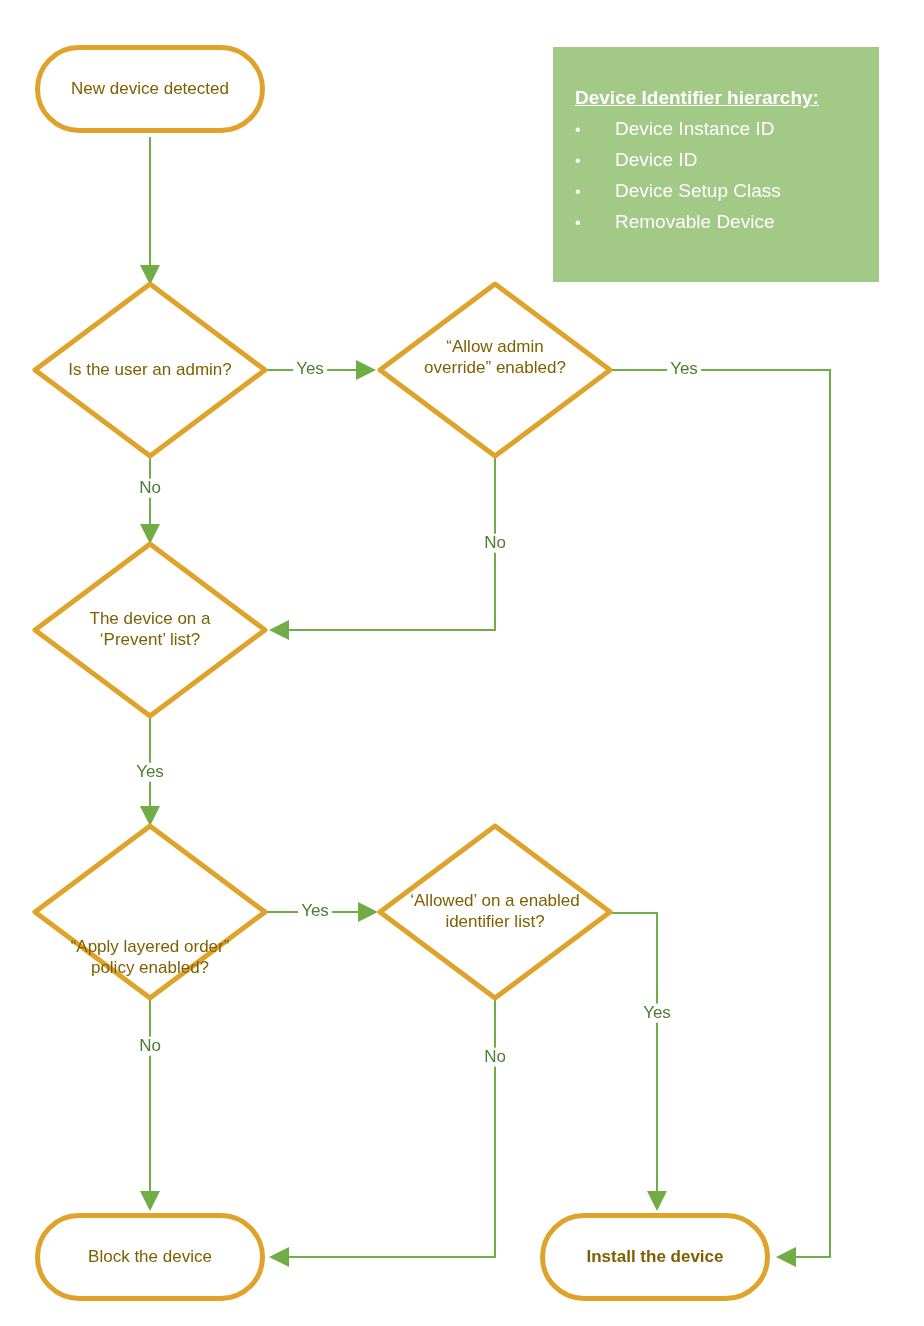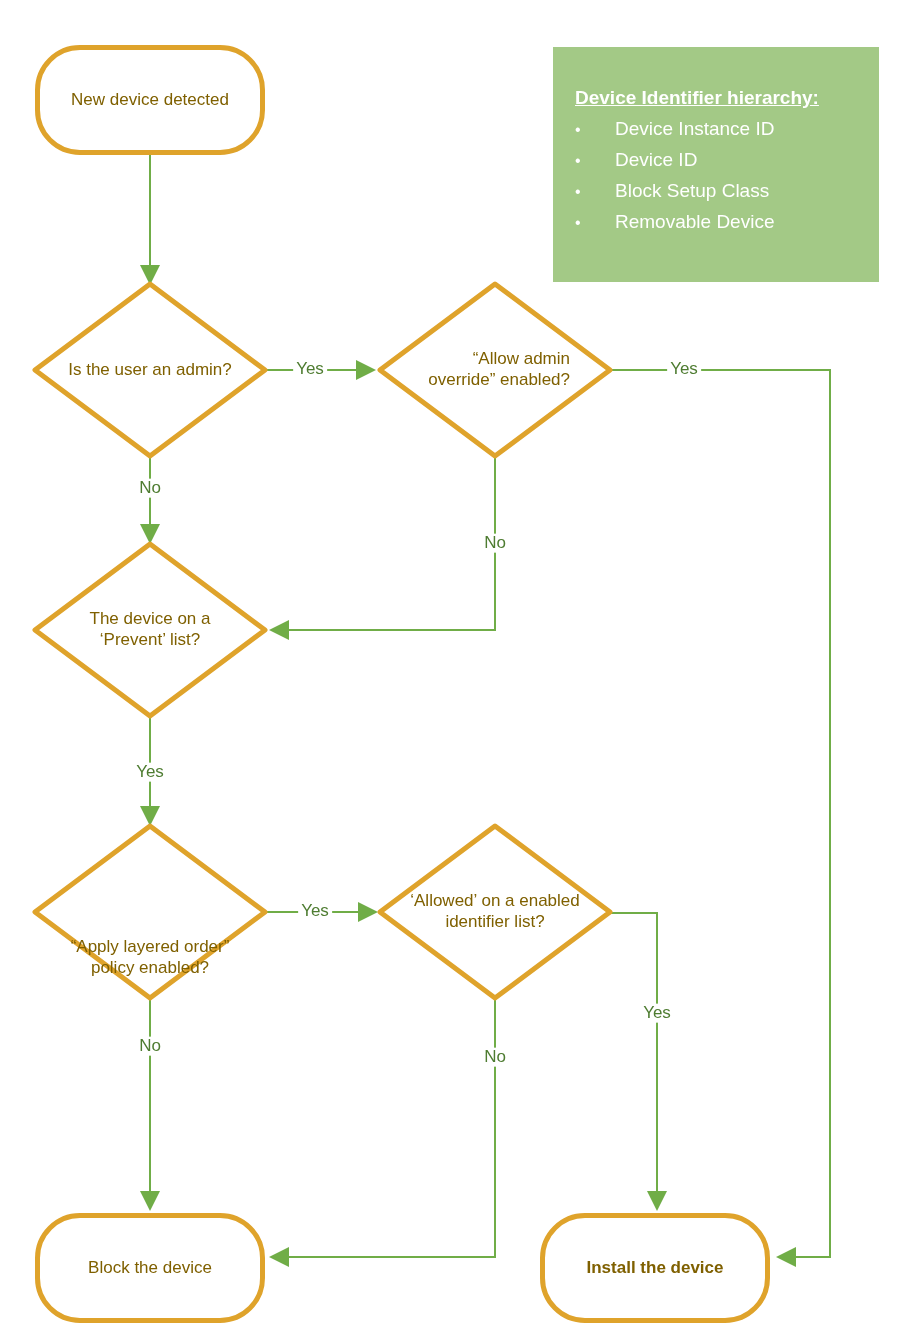--- a/index.html
+++ b/index.html
@@ -20,21 +20,21 @@
     left: 0;
     top: 0;
     width: 924px;
     height: 1326px;
   }
   
   .terminator {
     position: absolute;
     box-sizing: border-box;
     width: 230px;
-    height: 110px;
+    height: 88px;
     border: 5px solid #DFA32B;
     border-radius: 45px;
     background: #ffffff;
     display: flex;
     align-items: center;
     justify-content: center;
     text-align: center;
   }
   .node-text {
     color: #7F6000;
@@ -130,21 +130,21 @@
 
   <div class="terminator" style="left:35px; top:1213px;">
     <span class="node-text">Block the device</span>
   </div>
 
   <div class="terminator" style="left:540px; top:1213px;font-weight:bold;">
     <span class="node-text">Install the device</span>
   </div>
 
   <div class="diamond-label" style="left:150px; top:370px; width:170px;">Is the user an admin?</div>
-  <div class="diamond-label" style="left:495px; top:370px; width:150px;text-align:right;">“Allow admin override” enabled?</div>
+  <div class="diamond-label" style="left:495px; top:358px; width:150px;">“Allow admin override” enabled?</div>
   <div class="diamond-label" style="left:150px; top:630px; width:180px;">The device on a ‘Prevent’ list?</div>
   <div class="diamond-label" style="left:150px; top:912px; width:160px;margin-top:46px;">“Apply layered order” policy enabled?</div>
   <div class="diamond-label" style="left:495px; top:912px; width:170px;">‘Allowed’ on a enabled identifier list?</div>
 
   <div class="edge-label" style="left:310px; top:369px;">Yes</div>
   <div class="edge-label" style="left:150px; top:488px;">No</div>
   <div class="edge-label" style="left:684px; top:369px;">Yes</div>
   <div class="edge-label" style="left:495px; top:543px;">No</div>
   <div class="edge-label" style="left:150px; top:772px;">Yes</div>
   <div class="edge-label" style="left:315px; top:911px;">Yes</div>
@@ -157,21 +157,21 @@
     <div class="info-item">
       <span class="bullet">•</span>
       <span>Device Instance ID</span>
     </div>
     <div class="info-item">
       <span class="bullet">•</span>
       <span>Device ID</span>
     </div>
     <div class="info-item">
       <span class="bullet">•</span>
-      <span>Block Setup Class</span>
+      <span>Device Setup Class</span>
     </div>
     <div class="info-item">
       <span class="bullet">•</span>
       <span>Removable Device</span>
     </div>
   </div>
 
 </div>
 
 </body></html>

